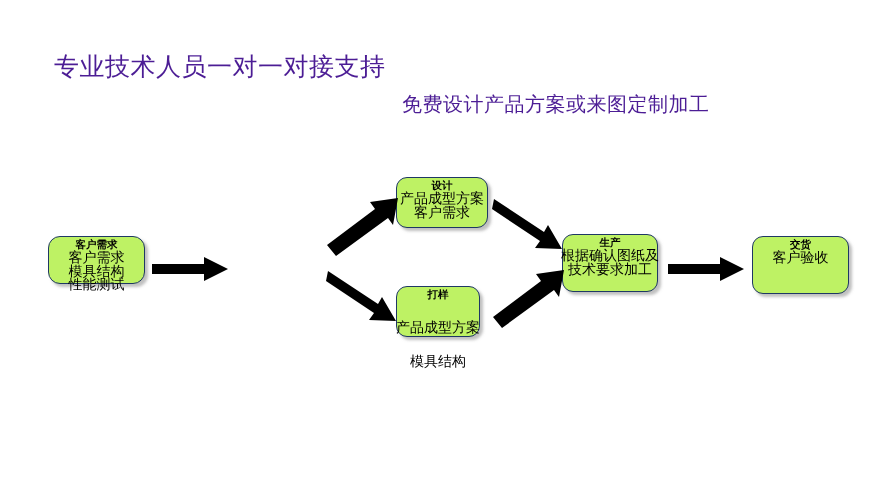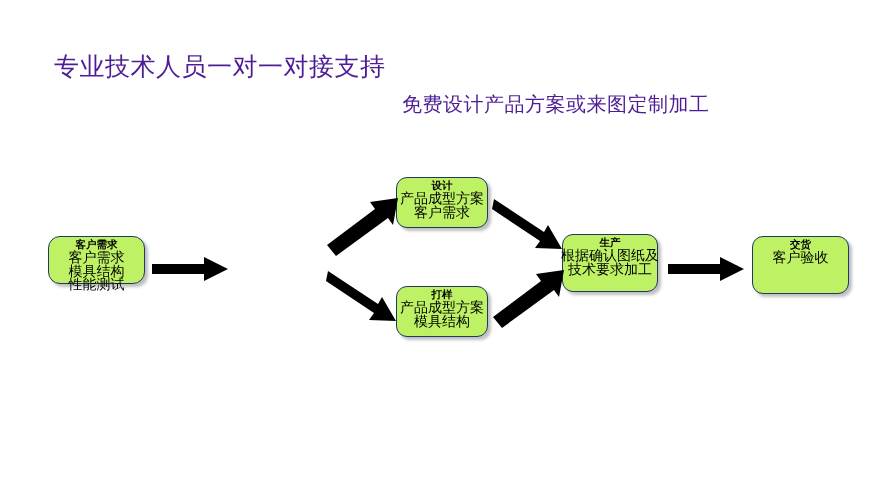--- a/index.html
+++ b/index.html
@@ -63,21 +63,21 @@
   .node .line {
     font-size: 14px;
     font-weight: 400;
     line-height: 13.5px;
     white-space: nowrap;
   }
 
   #node-demand    { left: 48px;  top: 236px; width: 97px;  height: 48px; border-radius: 12px; }
   #node-quote     { left: 233px; top: 236px; width: 91px;  height: 58px; }
   #node-design    { left: 396px; top: 177px; width: 92px;  height: 51px; }
-  #node-sample    { left: 396px; top: 286px; width: 92px;  height: 51px; }
+  #node-sample    { left: 396px; top: 286px; width: 84px;  height: 51px; gap: 20px; }
   #node-produce   { left: 562px; top: 234px; width: 96px;  height: 58px; }
   #node-delivery  { left: 752px; top: 236px; width: 97px;  height: 58px; }
 
   
   .arrow-svg {
     position: absolute;
     overflow: visible;
     pointer-events: none;
   }
   .arrow-shape { fill: #000000; }

